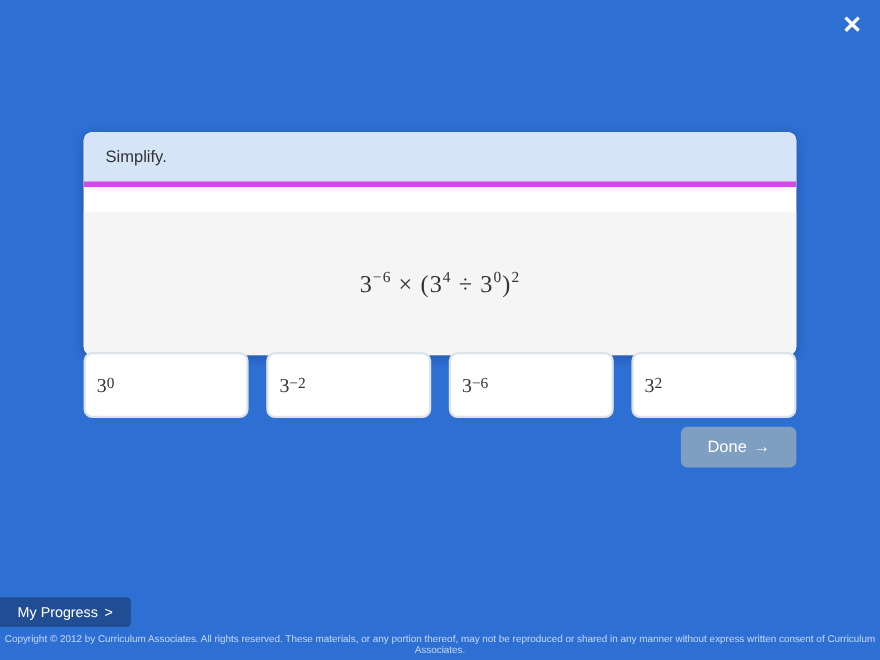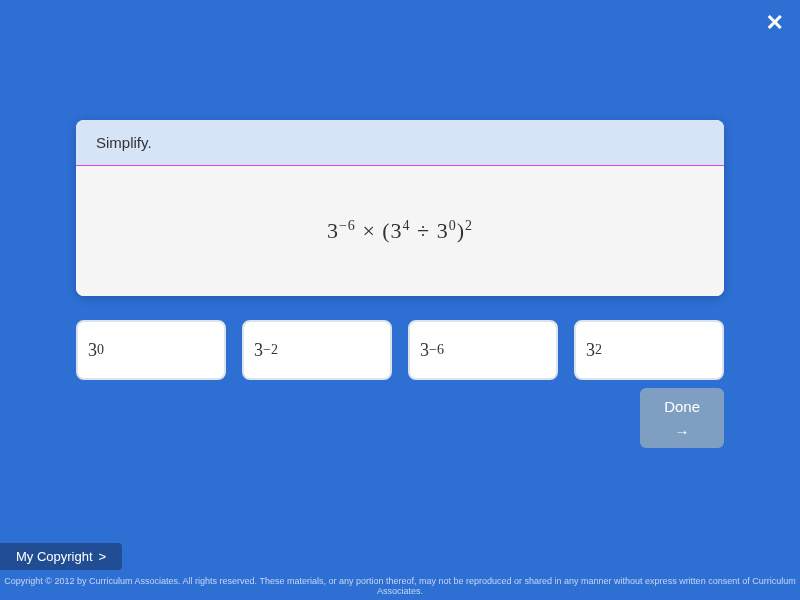--- a/index.html
+++ b/index.html
@@ -36,30 +36,31 @@
       overflow: hidden;
       box-shadow: 0 2px 10px rgba(0,0,0,0.2);
     }
 
     #card-header {
       background: #d6e4f7;
       padding: 14px 20px;
       font-size: 15px;
       font-weight: 500;
       color: #333;
-      border-bottom: 1px solid #d946ef;
+      border-bottom: 5px solid #d946ef;
     }
 
     #card-body {
       background: #f5f5f5;
       padding: 40px 20px;
       display: flex;
       align-items: center;
       justify-content: center;
       min-height: 130px;
+      margin-top: 23px;
     }
 
     
     .math-expr {
       font-size: 22px;
       color: #333;
       font-family: "Times New Roman", serif;
       letter-spacing: 1px;
     }
 
@@ -101,21 +102,20 @@
       background: #7e9fc2;
       color: white;
       border: none;
       border-radius: 6px;
       padding: 10px 24px;
       font-size: 15px;
       cursor: pointer;
       display: flex;
       align-items: center;
       gap: 6px;
-      flex-direction: column;
     }
 
     
     #my-progress {
       position: absolute;
       bottom: 30px;
       left: 0;
       background: rgba(0,0,0,0.3);
       color: white;
       padding: 6px 16px;
@@ -167,17 +167,17 @@
     3<sup>2</sup>
   </button>
 </div>
 
 <button id="done-btn">
   <span>Done</span>
   <span>→</span>
 </button>
 
 <div id="my-progress">
-  <span>My Copyright</span>
+  <span>My Progress</span>
   <span>&gt;</span>
 </div>
 
 <div id="footer">Copyright © 2012 by Curriculum Associates. All rights reserved. These materials, or any portion thereof, may not be reproduced or shared in any manner without express written consent of Curriculum Associates.</div>
 
 </body></html>

